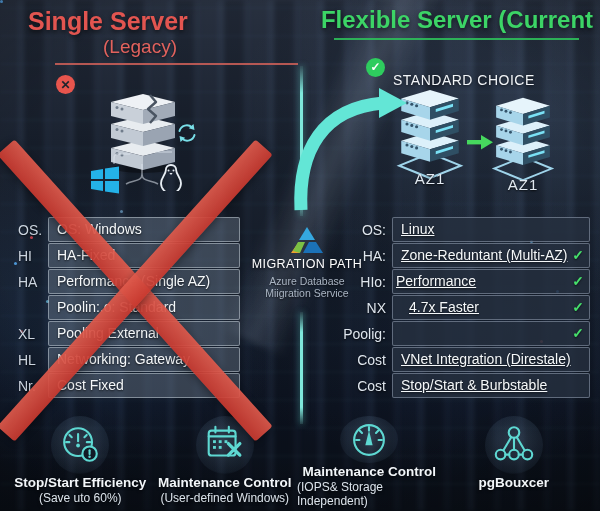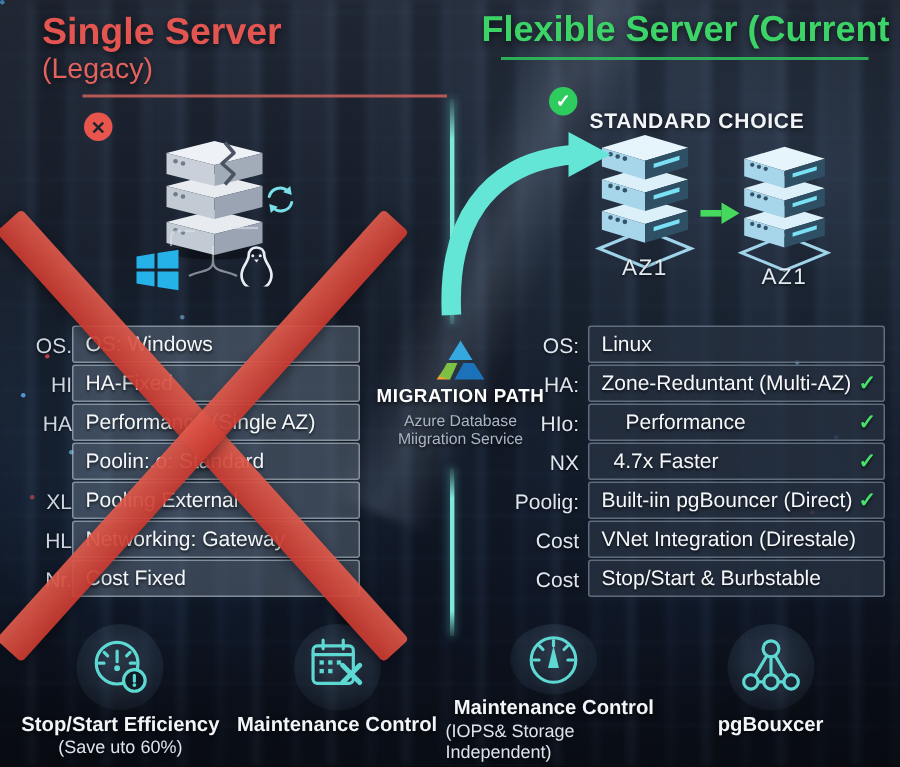--- a/index.html
+++ b/index.html
@@ -21,52 +21,52 @@
   .bg-streak{position:absolute;left:300px;top:-60px;width:74px;height:420px;transform:rotate(24deg);
     background:linear-gradient(90deg,transparent,rgba(195,212,236,.16),transparent);filter:blur(3px);}
   .bg-dots{position:absolute;left:0;top:0;width:3px;height:3px;border-radius:50%;background:rgba(90,180,255,.8);filter:blur(.4px);
     box-shadow:30px 236px 0 rgba(255,80,90,.7),14px 262px 0 rgba(90,180,255,.8),46px 300px 0 rgba(120,220,255,.6),
       20px 330px 0 rgba(255,90,90,.5),530px 240px 0 rgba(120,200,255,.55),556px 290px 0 rgba(90,170,255,.5),
       540px 340px 0 rgba(255,120,110,.45),120px 210px 0 rgba(140,210,255,.5);}
   .bg-vignette{position:absolute;inset:0;background:radial-gradient(90% 80% at 50% 45%,transparent 55%,rgba(0,0,0,.38) 100%);}
 
   
   .hdr-left{position:absolute;left:28px;top:7px;width:224px;text-align:left;font-size:25px;font-weight:bold;color:#e25550;text-shadow:0 2px 4px rgba(0,0,0,.55);}
-  .sub-left{position:absolute;left:28px;top:36px;width:224px;font-size:19px;color:#e2625d;text-shadow:0 1px 3px rgba(0,0,0,.5);}
+  .sub-left{position:absolute;left:28px;top:36px;width:224px;text-align:center;font-size:19px;color:#e2625d;text-shadow:0 1px 3px rgba(0,0,0,.5);}
   .rule-left{position:absolute;left:55px;top:63px;width:243px;height:2px;background:rgba(208,96,88,.85);}
   .hdr-right{position:absolute;left:316px;top:6px;width:282px;text-align:center;font-size:24px;font-weight:bold;color:#3cd466;text-shadow:0 2px 4px rgba(0,0,0,.55);}
   .rule-right{position:absolute;left:334px;top:38px;width:245px;height:2px;background:rgba(45,190,90,.9);}
   .badge-row{position:absolute;display:flex;align-items:center;gap:8px;}
   .badge-left{left:56px;top:75px;}
   .badge-right{left:366px;top:46px;}
   .circ{width:19px;height:19px;border-radius:50%;display:flex;align-items:center;justify-content:center;font-size:12px;font-weight:bold;flex:0 0 auto;}
   .circ-red{background:#e8554d;color:#1d232c;}
   .circ-green{background:#2ecc5e;color:#fff;}
-  .badge-text{font-size:15px;font-weight:bold;color:#f2f5f8;text-shadow:0 1px 3px rgba(0,0,0,.65);letter-spacing:.3px;margin-top:26px;}
+  .badge-text{font-size:15px;font-weight:normal;color:#f2f5f8;text-shadow:0 1px 3px rgba(0,0,0,.65);letter-spacing:.3px;margin-top:26px;}
   .badge-right .badge-text{font-size:14px;letter-spacing:.5px;}
 
   
   .vline{position:absolute;left:300px;width:2.5px;background:linear-gradient(180deg,rgba(130,235,222,.15),#7fe8db 18%,#7fe8db 85%,rgba(130,235,222,.2));box-shadow:0 0 6px rgba(100,230,215,.5);}
   .vline-top{top:66px;height:150px;}
   .vline-bot{top:312px;height:112px;}
-  .mig-title{position:absolute;left:243px;top:257px;width:128px;text-align:center;font-size:12.5px;font-weight:bold;letter-spacing:.4px;color:#fff;text-shadow:0 1px 3px rgba(0,0,0,.7);}
+  .mig-title{position:absolute;left:243px;top:257px;width:128px;text-align:center;font-size:12.5px;font-weight:normal;letter-spacing:.4px;color:#fff;text-shadow:0 1px 3px rgba(0,0,0,.7);}
   .mig-sub{position:absolute;left:238px;width:138px;text-align:center;font-size:10.5px;color:#aab5c3;text-shadow:0 1px 2px rgba(0,0,0,.6);}
   .mig-sub1{top:275px;} .mig-sub2{top:287px;}
 
   
   .trow{position:absolute;height:23px;display:flex;align-items:center;}
   .lrow{left:18px;width:222px;}
   .rrow{left:336px;width:254px;}
-  .rowlabel{font-size:14px;color:#ccd5e0;text-shadow:0 1px 2px rgba(0,0,0,.7);text-align:right;}
+  .rowlabel{font-size:14px;color:#ccd5e0;text-shadow:0 1px 2px rgba(0,0,0,.7);}
   .lrow .rowlabel{width:30px;}
   .rrow .rowlabel{width:50px;text-align:right;padding-right:6px;color:#dfe6ee;}
   .cell{flex:1;height:23px;line-height:22px;font-size:14px;color:#f5f8fa;padding-left:8px;position:relative;
     text-shadow:0 1px 2px rgba(0,0,0,.7);border-radius:2px;white-space:nowrap;overflow:hidden;}
   .lcell{background:rgba(112,126,144,.42);border:1px solid rgba(222,230,238,.45);}
-  .rcell{background:rgba(38,49,64,.78);border:1px solid rgba(190,205,222,.40);}
+  .rcell{background:rgba(38,49,64,.78);border:1px solid rgba(190,205,222,.40);text-decoration:underline;}
   .check{position:absolute;right:5px;top:0;font-size:14px;font-weight:bold;color:#46e06b;text-shadow:0 1px 2px rgba(0,0,0,.6);}
 
   
   .xbar{position:absolute;width:386px;height:23px;left:-58px;top:279px;background:linear-gradient(180deg,#de5a4c,#c8392f);
     border-radius:3px;opacity:.93;box-shadow:0 2px 8px rgba(0,0,0,.4);z-index:30;}
   .xbar1{transform:rotate(48deg);}
   .xbar2{transform:rotate(-48deg);}
 
   
   .abs{position:absolute;}
@@ -275,29 +275,29 @@
   <div class="trow rrow" style="top:218px">
       <span class="rowlabel">OS:</span>
       <div class="cell rcell"><span>Linux</span><span class="check"></span></div>
     </div>
   <div class="trow rrow" style="top:244px">
       <span class="rowlabel">HA:</span>
       <div class="cell rcell"><span>Zone-Reduntant (Multi-AZ)</span><span class="check">✓</span></div>
     </div>
   <div class="trow rrow" style="top:270px">
       <span class="rowlabel">HIo:</span>
-      <div class="cell rcell" style="padding-left:24px"><span>Performance</span><span class="check">✓</span></div>
+      <div class="cell rcell" style="padding-left:3px"><span>Performance</span><span class="check">✓</span></div>
     </div>
   <div class="trow rrow" style="top:296px">
       <span class="rowlabel">NX</span>
       <div class="cell rcell" style="padding-left:16px"><span>4.7x Faster</span><span class="check">✓</span></div>
     </div>
   <div class="trow rrow" style="top:322px">
       <span class="rowlabel">Poolig:</span>
-      <div class="cell rcell"><span>Built-iin pgBouncer (Direct)</span><span class="check">✓</span></div>
+      <div class="cell rcell"><span class="check">✓</span></div>
     </div>
   <div class="trow rrow" style="top:348px">
       <span class="rowlabel">Cost</span>
       <div class="cell rcell"><span>VNet Integration (Direstale)</span><span class="check"></span></div>
     </div>
   <div class="trow rrow" style="top:374px">
       <span class="rowlabel">Cost</span>
       <div class="cell rcell"><span>Stop/Start &amp; Burbstable</span><span class="check"></span></div>
     </div>
 
@@ -332,20 +332,21 @@
               <rect x="23.5" y="19" width="3" height="3"></rect>
             <rect x="11.5" y="25" width="3" height="3"></rect>
               <rect x="17.5" y="25" width="3" height="3"></rect>
           </g>
           <g stroke="#5ed8d2" stroke-width="3.4" stroke-linecap="round">
             <path d="M27.5 22.5 L39.5 34.5 M39.5 22.5 L27.5 34.5"></path>
           </g>
         </svg>
       </div>
       <div class="ftitle">Maintenance Control</div>
+      <div class="fsub">(User-defined Windows)</div>
     </div>
     <div class="fitem">
       <div class="ficon">
         <svg width="46" height="46" viewBox="0 0 48 48">
           <g fill="none" stroke="#5ed8d2" stroke-width="2.2" stroke-linecap="round">
             <circle cx="24" cy="24" r="15.5"></circle>
             <path d="M24 10.5 v3.5 M14.2 14.2 l2.5 2.5 M33.8 14.2 l-2.5 2.5 M10.5 24 h3.5 M37.5 24 h-3.5"></path>
           </g>
           <polygon points="24,14 20.2,29.5 27.8,29.5" fill="#5ed8d2"></polygon>
         </svg>

